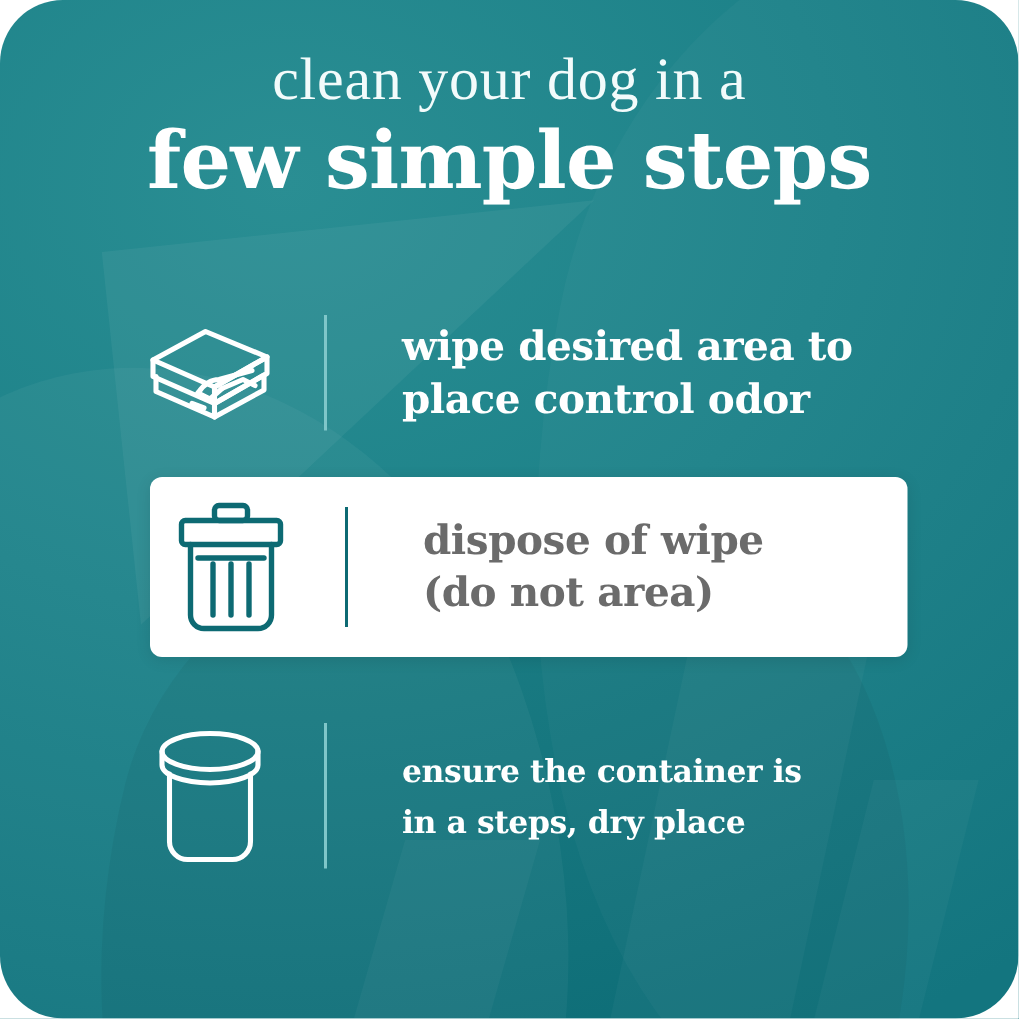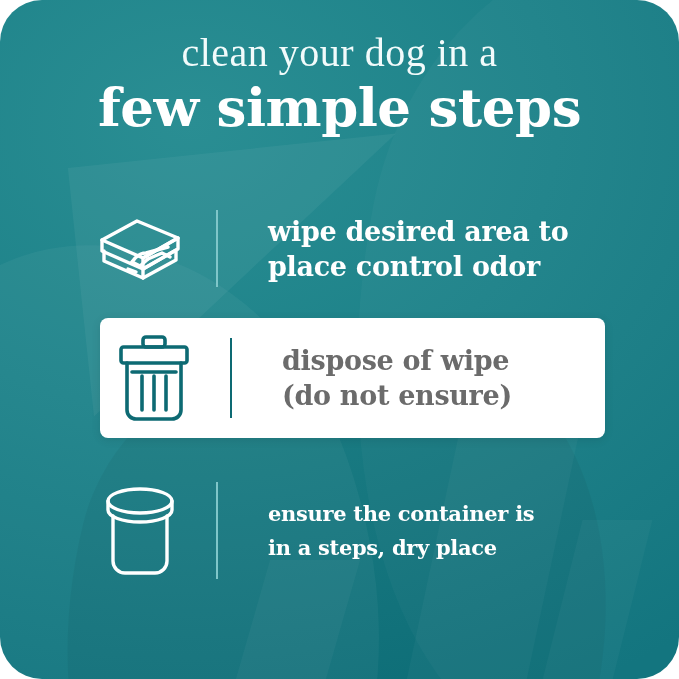--- a/index.html
+++ b/index.html
@@ -237,21 +237,21 @@
           <path d="M14 29 L14 76 C14 81 18 85 23 85 L59 85 C64 85 68 81 68 76 L68 29"></path>
           <path d="M19 38 L63 38"></path>
           <path d="M29 42 L29 76"></path>
           <path d="M41 42 L41 76"></path>
           <path d="M53 42 L53 76"></path>
         </svg>
       </div>
       <div class="step-divider"></div>
       <div class="step-text">
         <span>dispose of wipe</span>
-        <span>(do not ensure)</span>
+        <span>(do not area)</span>
       </div>
     </div>
 
     <div class="step step-3">
       <div class="step-icon">
         <svg width="80" height="92" viewBox="0 0 80 92" fill="none" stroke="#ffffff" stroke-width="3.4" stroke-linecap="round" stroke-linejoin="round">
           <ellipse cx="40" cy="16" rx="32" ry="12"></ellipse>
           <path d="M8 16 L8 25 C8 31.6 22.3 37 40 37 C57.7 37 72 31.6 72 25 L72 16"></path>
           <path d="M13 31 L13 76 C13 82.6 18.4 88 25 88 L55 88 C61.6 88 67 82.6 67 76 L67 31"></path>
         </svg>

